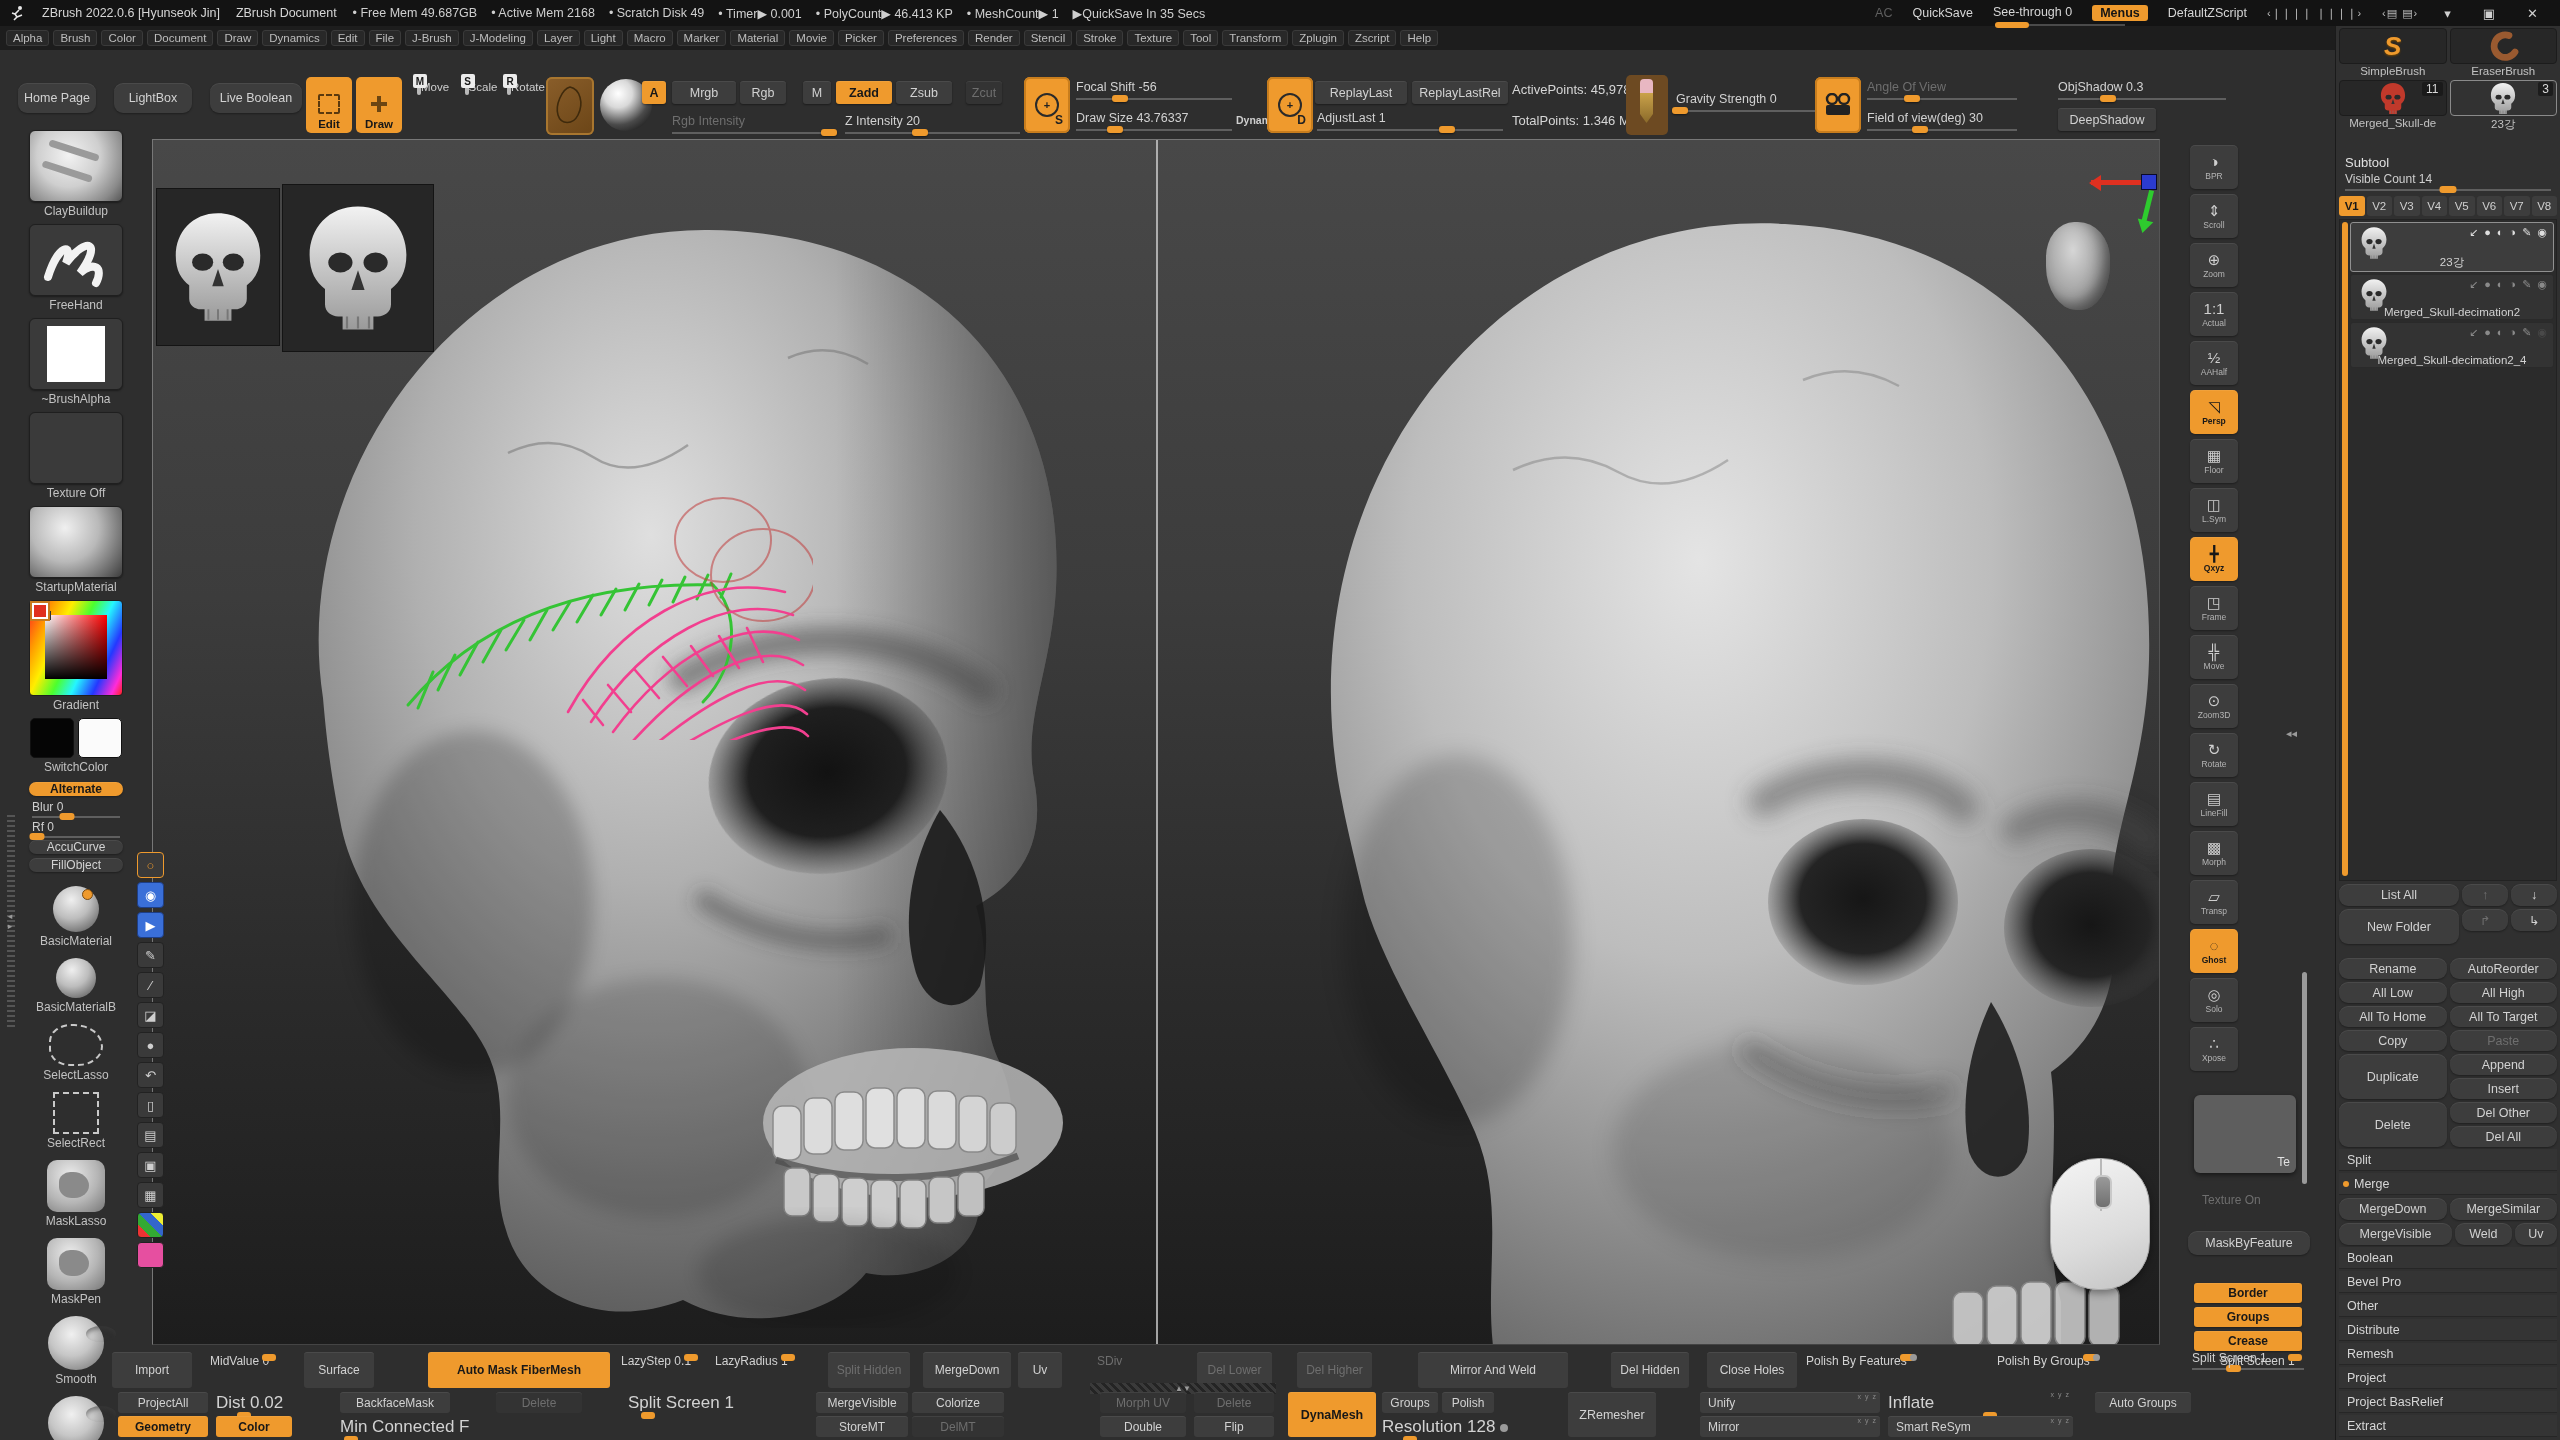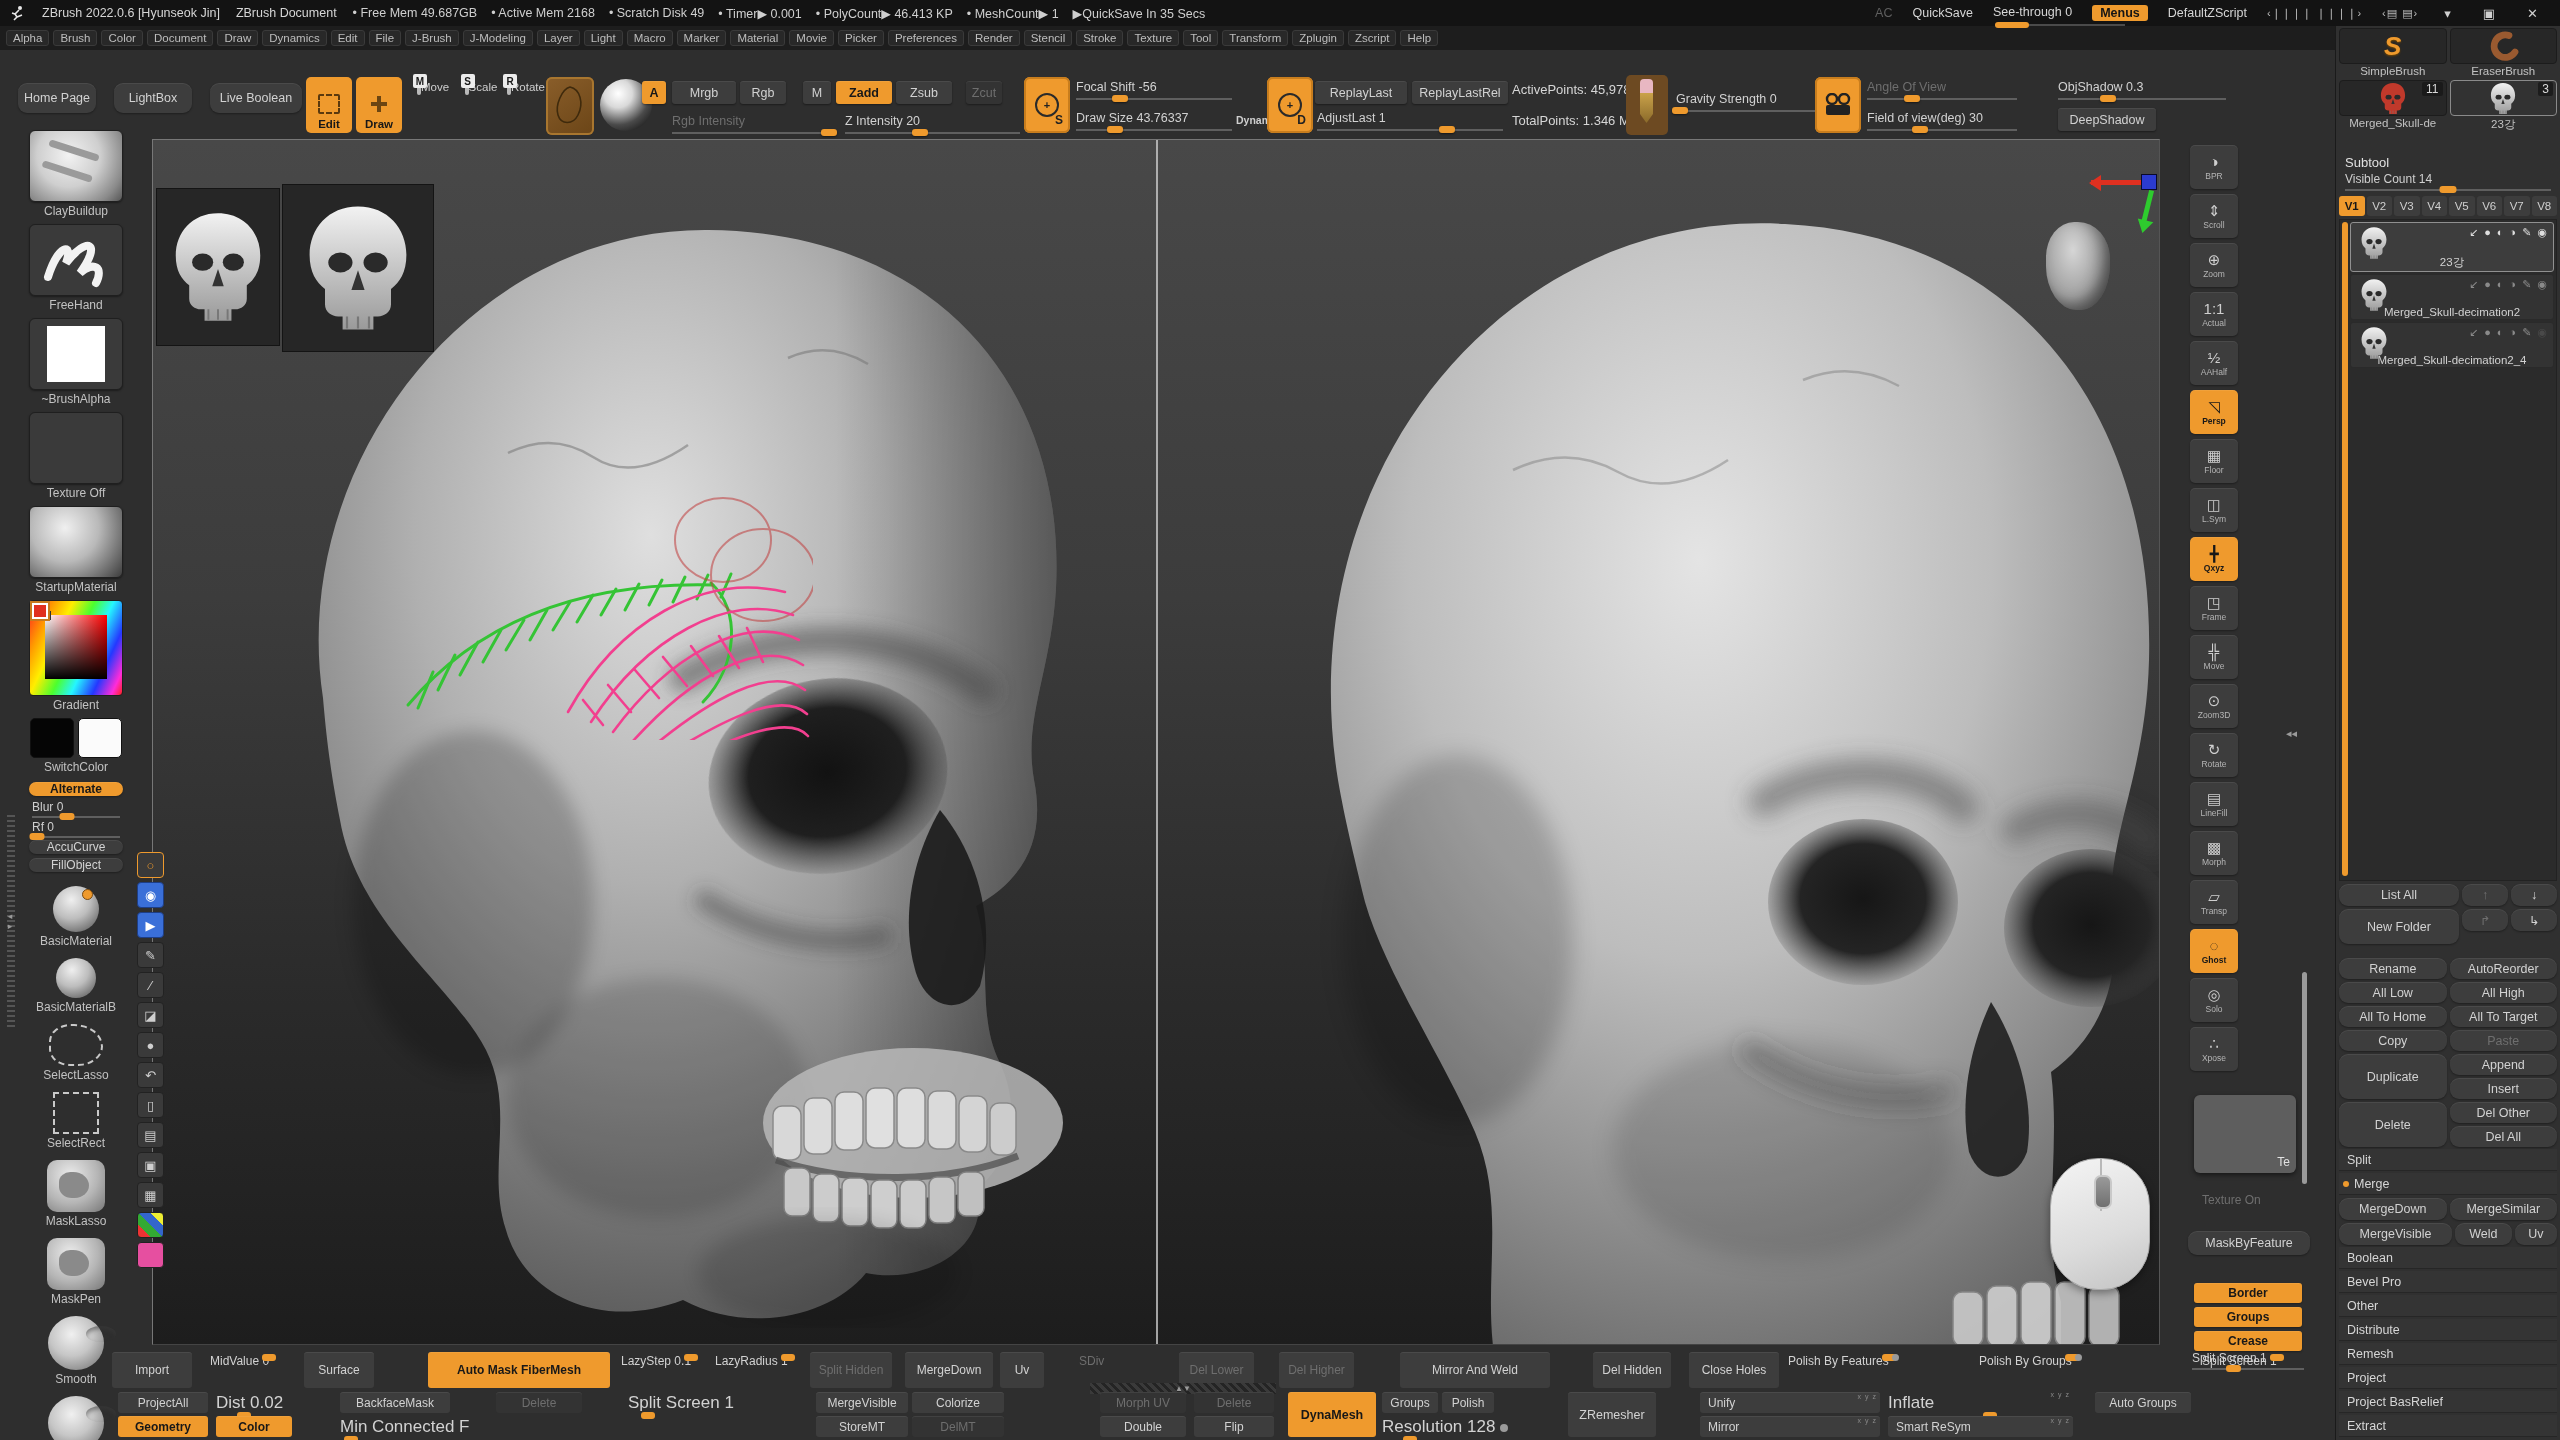--- a/index.html
+++ b/index.html
@@ -1007,21 +1007,21 @@
     <div class="b1 t-slider" style="width: 92px; --pct: 10%;">
       <span class="lbl">LazyRadius 1</span>
       <span class="track">
         <i></i>
       </span>
     </div>
     <div class="b1 t-gap" style="width: 3px;">
       
       
     </div>
-    <div class="b1 dim t-btn" style="width: 82px;">
+    <div class="b1 dim t-btn" style="width: 82px; margin-left: 18px;">
       <span class="lbl">Split Hidden</span>
 
     </div>
     <div class="b1 t-gap" style="width: 13px;">
       
       
     </div>
     <div class="b1 t-btn" style="width: 88px;">
       <span class="lbl">MergeDown</span>
 

